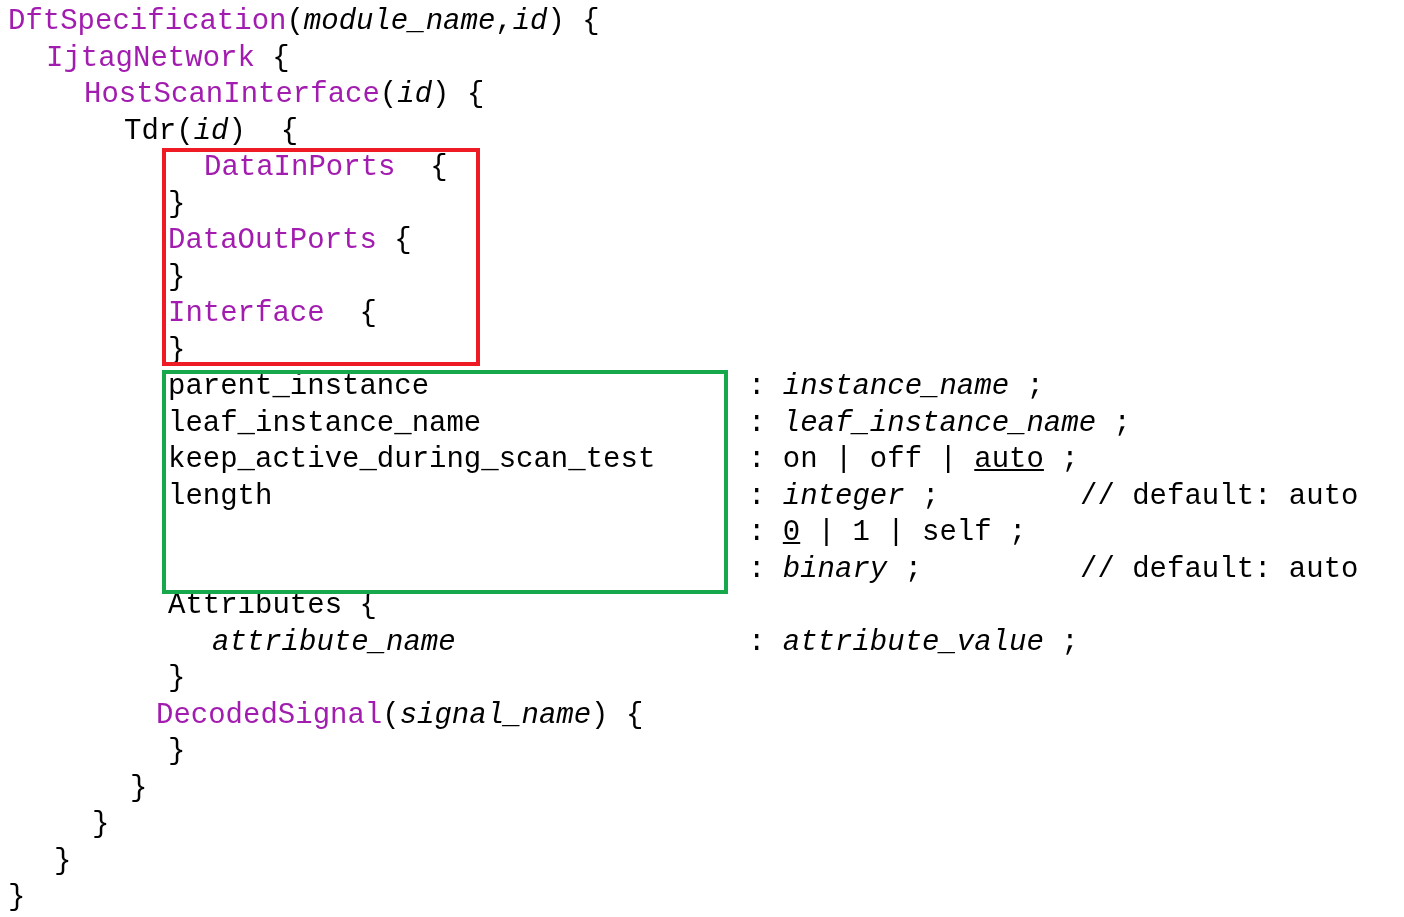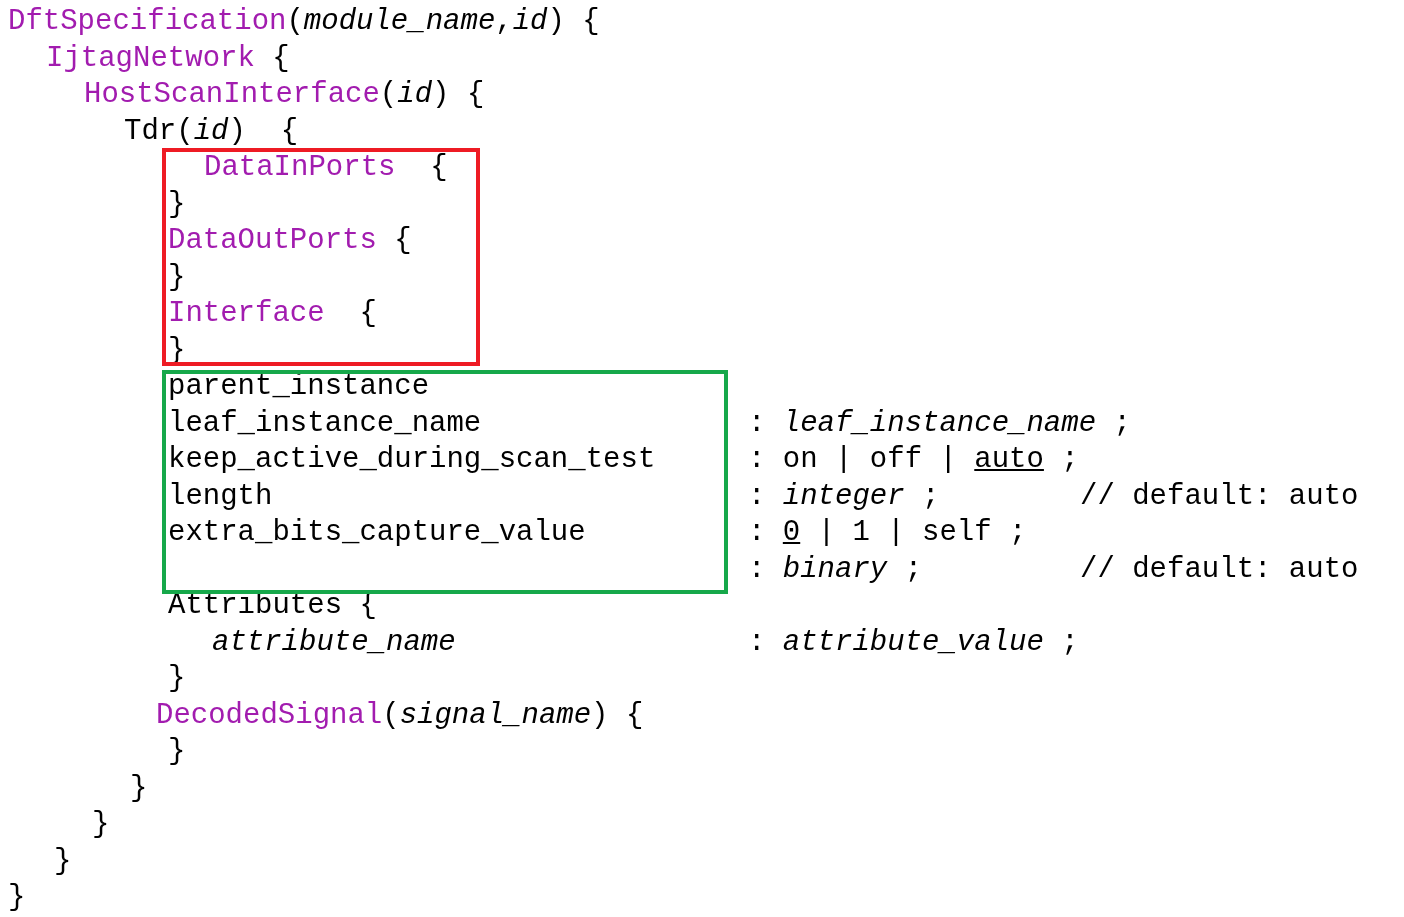--- a/index.html
+++ b/index.html
@@ -75,22 +75,22 @@
     <div class="code-line" style="left:168px; top:259.5px;"><span class="blk">}</span></div>
 
     <div class="code-line" style="left:168px; top:296px;"><span class="kw">Interface</span><span class="blk">  {</span></div>
 
     <div class="code-line" style="left:168px; top:332.5px;"><span class="blk">}</span></div>
 
     <div class="code-line" style="left:168px; top:369px;"><span class="blk">parent_instance</span></div>
     <div class="code-line" style="left:168px; top:405.5px;"><span class="blk">leaf_instance_name</span></div>
     <div class="code-line" style="left:168px; top:442px;"><span class="blk">keep_active_during_scan_test</span></div>
     <div class="code-line" style="left:168px; top:478.5px;"><span class="blk">length</span></div>
-    <div class="code-line" style="left:168px; top:515px;"><span class="blk">extra_bits_capture_value</span></div>
 
+    <div class="code-line" style="left:748px; top:369px;"><span class="blk">:</span><span class="blk"> </span><span class="blk ital">instance_name</span><span class="blk"> </span><span class="blk">;</span></div>
 
     <div class="code-line" style="left:748px; top:405.5px;"><span class="blk">:</span><span class="blk"> </span><span class="blk ital">leaf_instance_name</span><span class="blk"> </span><span class="blk">;</span></div>
 
     <div class="code-line" style="left:748px; top:442px;"><span class="blk">:</span><span class="blk"> </span><span class="blk">on</span><span class="blk"> </span><span class="blk">|</span><span class="blk"> </span><span class="blk">off</span><span class="blk"> </span><span class="blk">|</span><span class="blk"> </span><span class="blk ul">auto</span><span class="blk"> </span><span class="blk">;</span></div>
 
     <div class="code-line" style="left:748px; top:478.5px;text-align:right;"><span class="blk">:</span><span class="blk"> </span><span class="blk ital">integer</span><span class="blk"> </span><span class="blk">;</span></div>
 
     <div class="code-line" style="left:748px; top:515px;"><span class="blk">:</span><span class="blk"> </span><span class="blk ul">0</span><span class="blk"> </span><span class="blk">|</span><span class="blk"> </span><span class="blk">1</span><span class="blk"> </span><span class="blk">|</span><span class="blk"> </span><span class="blk">self</span><span class="blk"> </span><span class="blk">;</span></div>
 
     <div class="code-line" style="left:748px; top:551.5px;"><span class="blk">:</span><span class="blk"> </span><span class="blk ital">binary</span><span class="blk"> </span><span class="blk">;</span></div>

